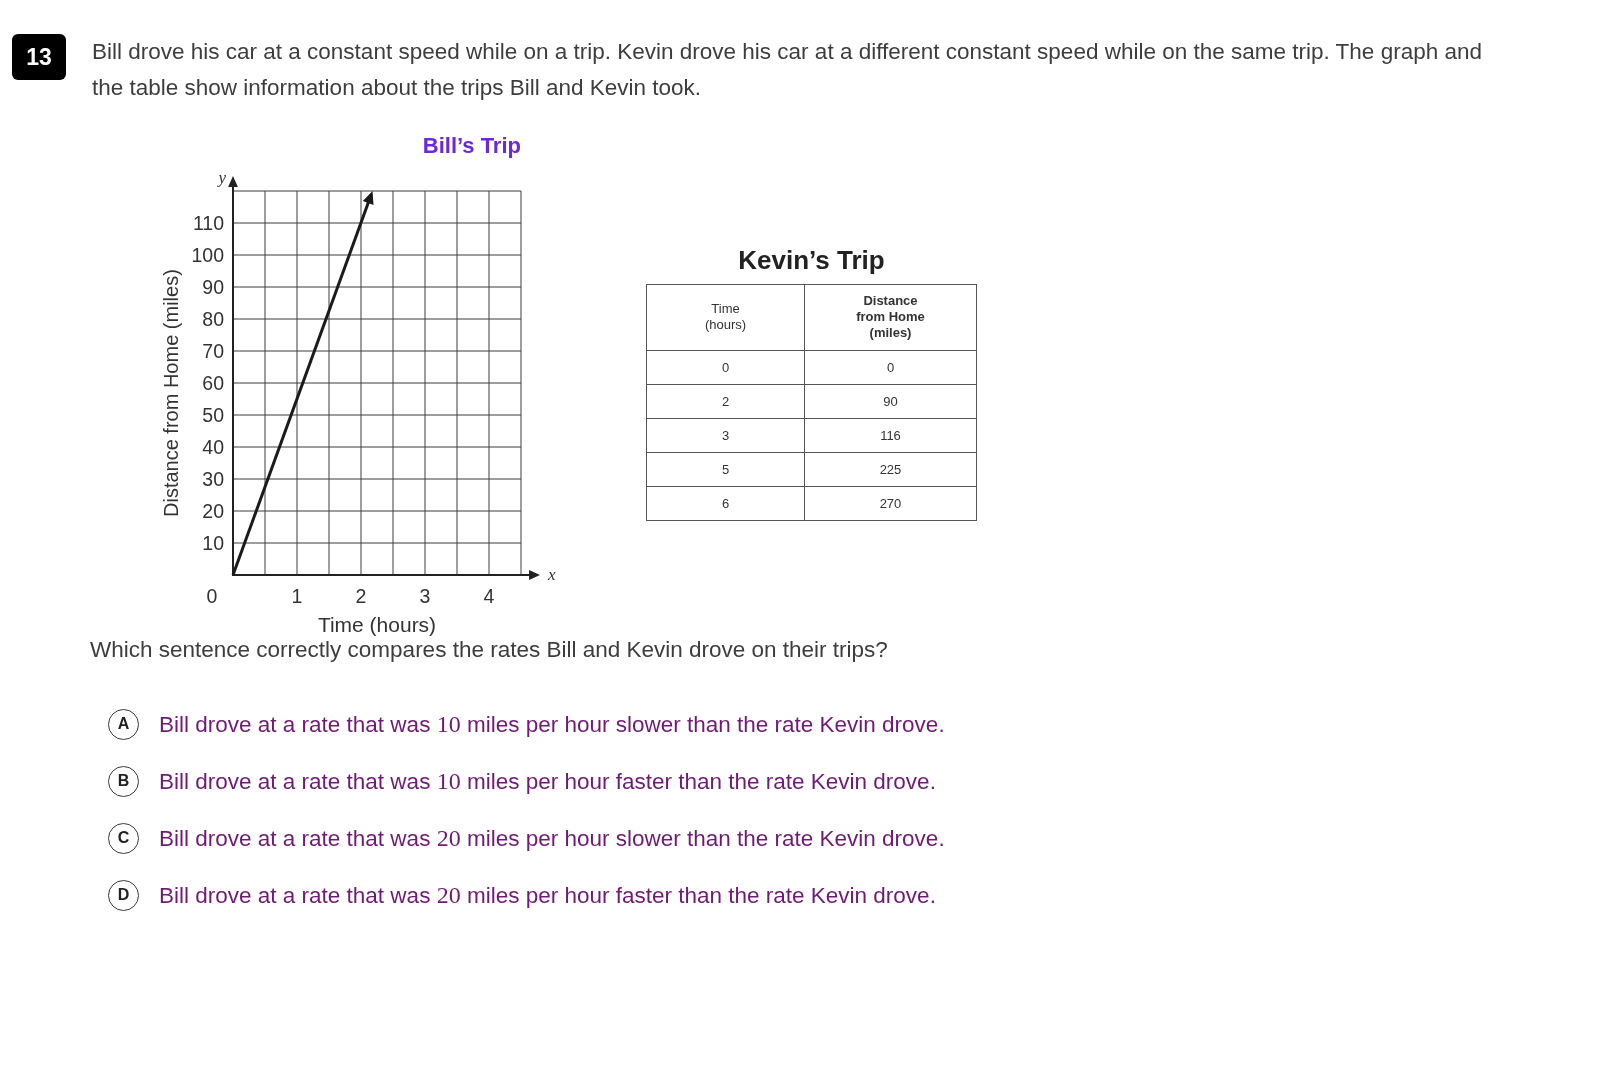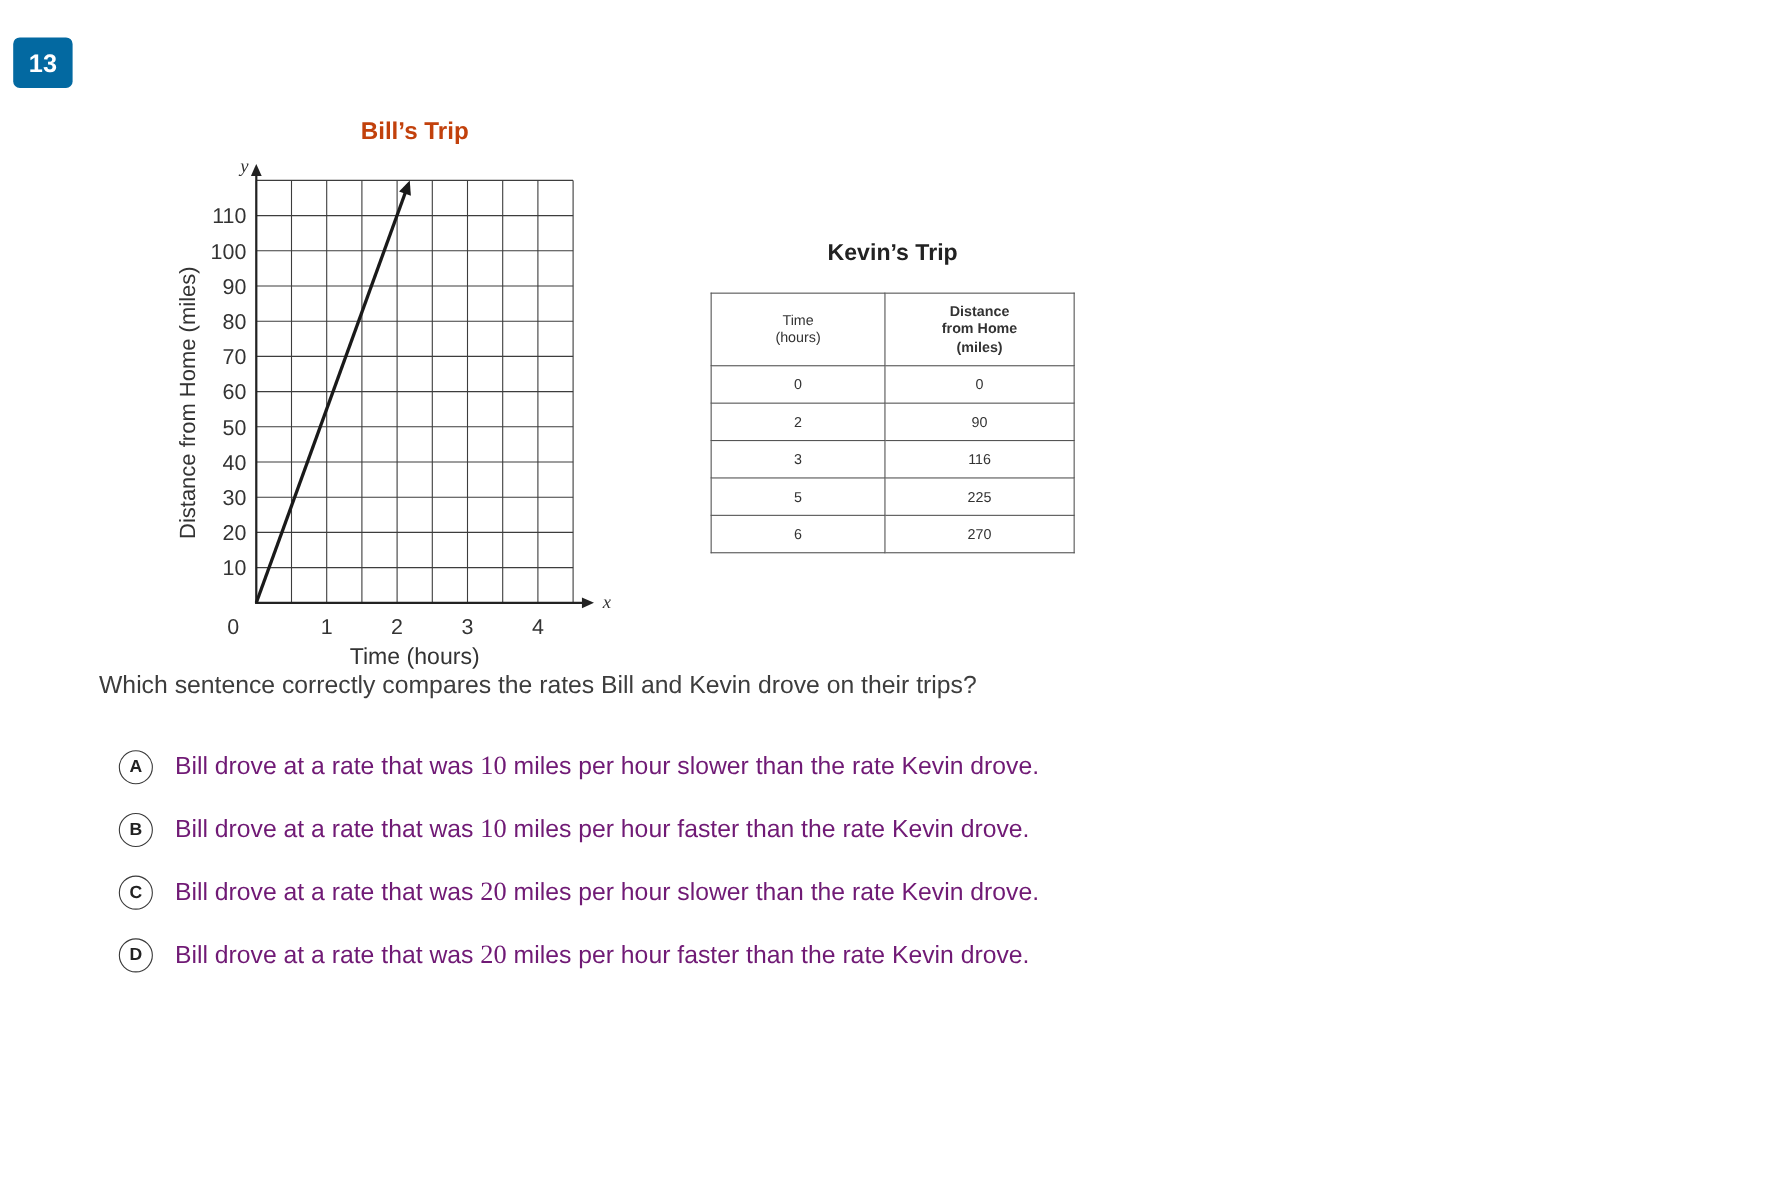--- a/index.html
+++ b/index.html
@@ -6,40 +6,40 @@
   body {
     margin: 0;
     background: #ffffff;
     font-family: "Liberation Sans", "DejaVu Sans", sans-serif;
     color: #3d3d3d;
     width: 1612px;
   }
   .qheader { display: flex; align-items: flex-start; padding: 34px 40px 0 12px; }
   .qnum {
     width: 54px; height: 46px; flex: none;
-    background: #0369a1; color: #ffffff;
+    background: #000000; color: #ffffff;
     border-radius: 6px;
     display: flex; align-items: center; justify-content: center;
     font-size: 23px; font-weight: bold;
   }
   .qtext { margin-left: 26px; font-size: 22.5px; line-height: 1.62; max-width: 1400px; }
 
   .figures { display: flex; margin-left: 160px; margin-top: 26px; gap: 88px; }
   .chart-row { display: flex; align-items: flex-start; }
   .ylabel {
     writing-mode: vertical-rl; transform: rotate(180deg);
     height: 440px; margin-top: 40px;
     text-align: center; font-size: 20px; color: #333;
   }
-  .chart-title { width: 288px; margin-left: 50px; text-align: center; font-weight: bold; font-size: 22px; margin-bottom: 10px; color: #c2410c; }
+  .chart-title { width: 288px; margin-left: 50px; text-align: right; font-weight: bold; font-size: 22px; margin-bottom: 10px; color: #6d28d9; }
   .xlabel { width: 288px; margin-left: 50px; text-align: center; font-size: 21px; margin-top: 4px; color: #333; }
   #chart-svg { display: block; font-family: "Liberation Sans", "DejaVu Sans", sans-serif; }
 
   .table-wrap { margin-top: 112px; }
-  .table-title { text-align: center; font-weight: bold; font-size: 21px; margin-bottom: 24px; color: #222; }
+  .table-title { text-align: center; font-weight: bold; font-size: 26px; margin-bottom: 8px; color: #222; }
   table { border-collapse: collapse; font-size: 13px; color: #333; }
   th, td { border: 1px solid #555; text-align: center; font-weight: normal; }
   th { padding: 8px 14px; white-space: pre-line; line-height: 1.25; }
   th.col-time { width: 158px; }
   th.col-dist { width: 172px; font-weight: bold; }
   td { height: 34px; }
 
   .prompt { margin-left: 90px; font-size: 22.5px; }
 
   .choices { margin-left: 108px; margin-top: 46px; }
@@ -52,20 +52,21 @@
     background: #fff; cursor: pointer;
   }
   .choice-text { margin-left: 20px; font-size: 22.5px; color: #701a75; }
   .mnum { font-family: "Liberation Serif", "DejaVu Serif", serif; font-size: 24px; }
 </style>
 </head>
 <body>
 
 <div class="qheader">
   <div class="qnum">13</div>
+  <div class="qtext">Bill drove his car at a constant speed while on a trip. Kevin drove his car at a different constant speed while on the same trip. The graph and the table show information about the trips Bill and Kevin took.</div>
 </div>
 
 <div class="figures">
 
   <div class="chart-wrap">
     <div class="chart-row">
       <div class="ylabel">Distance from Home (miles)</div>
       <div class="chart-main">
         <div class="chart-title">Bill’s Trip</div>
         <svg id="chart-svg" width="375" height="440" viewBox="0 0 375 440">

